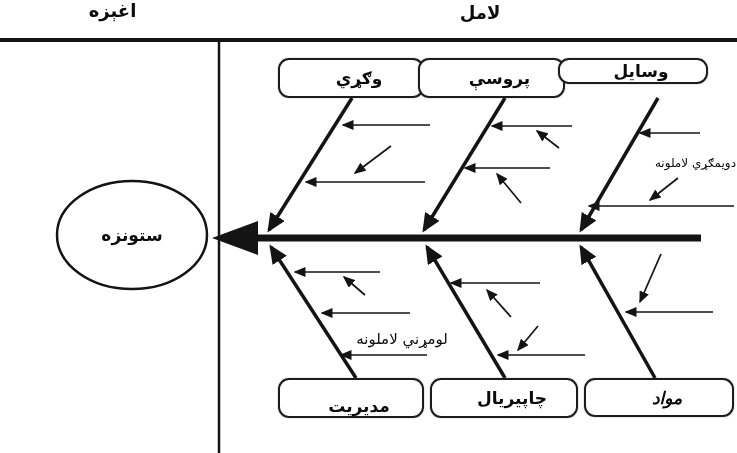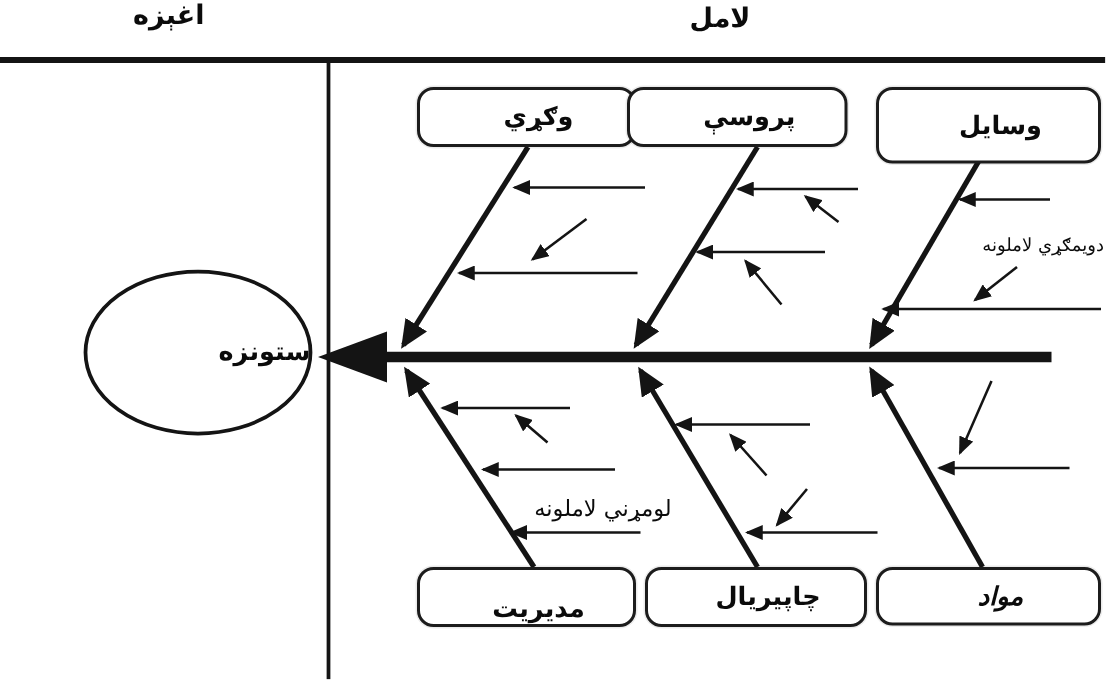--- a/index.html
+++ b/index.html
@@ -17,27 +17,27 @@
   .hdr-cause{left:420px;top:3px;width:120px;}
   .catbox{
     position:absolute;box-sizing:border-box;border:2.5px solid #1c1c1c;
     border-radius:11px;background:#ffffff;display:flex;align-items:center;
     justify-content:center;font-weight:bold;font-size:17px;direction:rtl;
     box-shadow:0 0 0 1px rgba(0,0,0,0.08);
     padding-left:16px;
   }
   .b-people{left:278px;top:58px;width:146px;height:40px;}
   .b-processes{left:418px;top:58px;width:147px;height:40px;}
-  .b-equipment{left:584px;top:58px;width:150px;height:51px;}
+  .b-equipment{left:558px;top:58px;width:150px;height:26px;}
   .b-management{left:278px;top:378px;width:146px;height:40px;align-items:flex-end;}
   .b-environment{left:430px;top:378px;width:148px;height:40px;}
   .b-materials{left:584px;top:378px;width:150px;height:39px;font-style:italic;}
   .problem{
     position:absolute;left:57px;top:181px;width:150px;height:108px;
-    display:flex;align-items:center;
+    display:flex;align-items:center;justify-content:center;
     font-weight:bold;font-size:17px;direction:rtl;
   }
   .note{
     position:absolute;font-size:12px;direction:rtl;white-space:nowrap;
   }
   .note-secondary{left:622px;top:156px;width:114px;}
   .note-primary{left:352px;top:330px;width:100px;text-align:center;font-size:15px;}
 </style>
 </head>
 <body>

